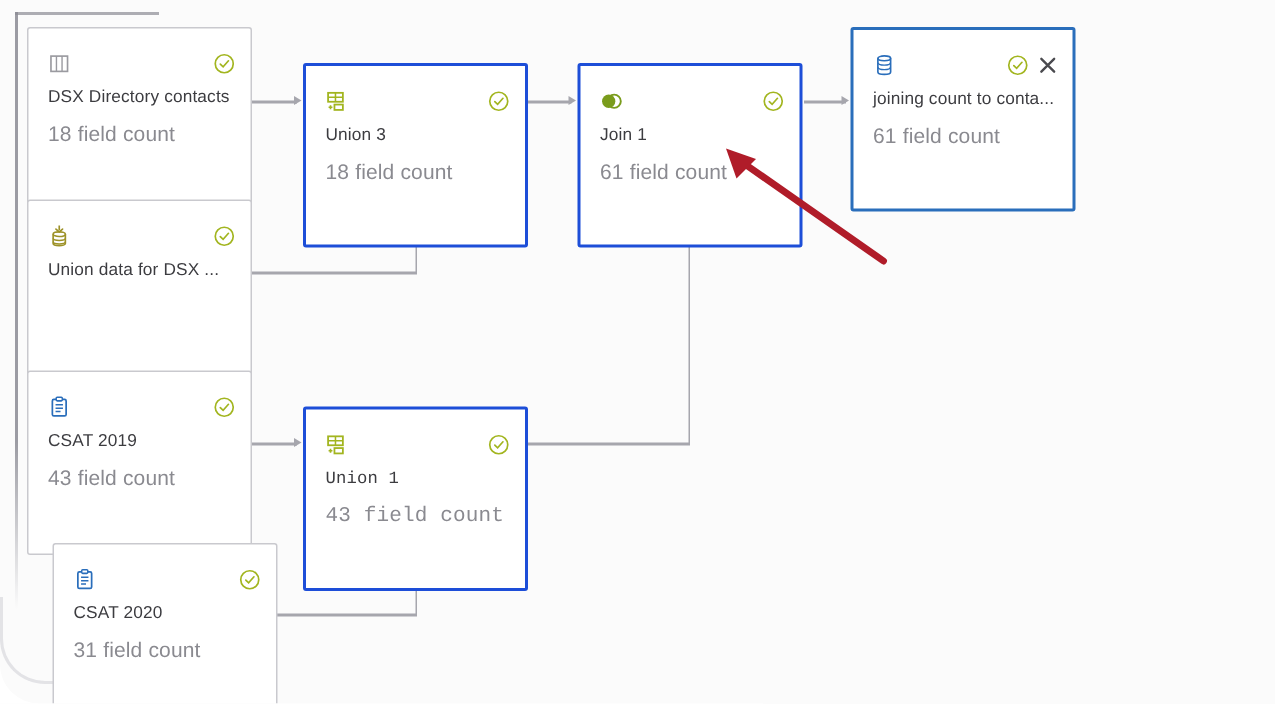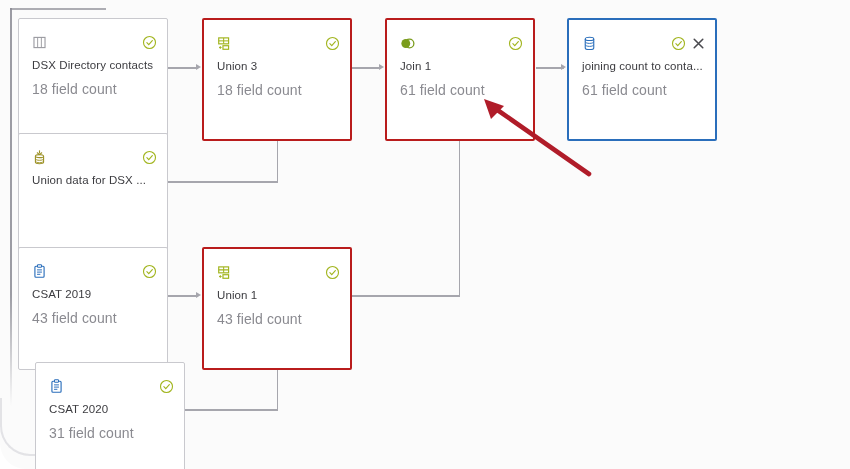--- a/index.html
+++ b/index.html
@@ -56,21 +56,21 @@
   }
 
   
   .node {
     position: absolute;
     width: 150px; height: 123px;
     background: #ffffff;
     border: 1px solid #c9c9ce;
     border-radius: 2px;
   }
-  .node.accent-green { border: 2px solid #b91c1c; }
+  .node.accent-green { border: 2px solid #1d4ed8; margin-top: 24px; }
   .node.accent-blue  { border: 2px solid #2a6ebb; }
 
   .node-head {
     position: relative;
     height: 38px;
     display: flex;
     align-items: center;
     justify-content: space-between;
     padding: 8px 10px 0 12px;
   }
@@ -246,21 +246,21 @@
         <svg class="status-icon" viewBox="0 0 16 16">
           <circle cx="8" cy="8" r="6.4" fill="none" stroke="#a2b51f" stroke-width="1.2"></circle>
           <path d="M5.2 8.2 L7.2 10.2 L11 5.9" fill="none" stroke="#a2b51f" stroke-width="1.2" stroke-linecap="round"></path>
         </svg>
       </div>
     </div>
     <div class="node-title">CSAT 2019</div>
     <div class="node-sub">43 field count</div>
   </div>
 
-  <div class="node accent-green" style="left:202px; top:247px;">
+  <div class="node accent-green" style="left:202px; top:247px;font-family:Liberation Mono, monospace;">
     <div class="node-head">
       <svg class="node-icon" viewBox="0 0 20 20">
         <rect x="3.2" y="3.4" width="11.6" height="7" fill="none" stroke="#a2b51f" stroke-width="1.4"></rect>
         <line x1="3.2" y1="6.9" x2="14.8" y2="6.9" stroke="#a2b51f" stroke-width="1.2"></line>
         <line x1="9" y1="3.4" x2="9" y2="10.4" stroke="#a2b51f" stroke-width="1.2"></line>
         <rect x="8.2" y="12.6" width="6.6" height="4.2" fill="none" stroke="#a2b51f" stroke-width="1.4"></rect>
         <line x1="3.6" y1="14.7" x2="6.6" y2="14.7" stroke="#a2b51f" stroke-width="1.3"></line>
         <line x1="5.1" y1="13.2" x2="5.1" y2="16.2" stroke="#a2b51f" stroke-width="1.3"></line>
       </svg>
       <div class="head-right">

